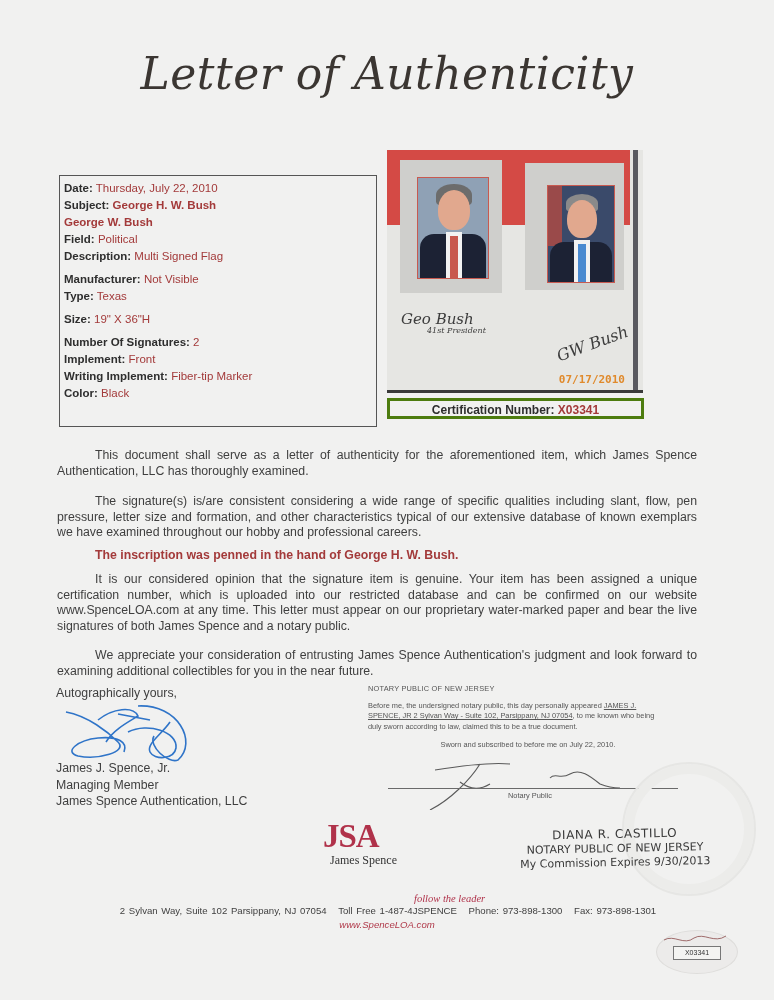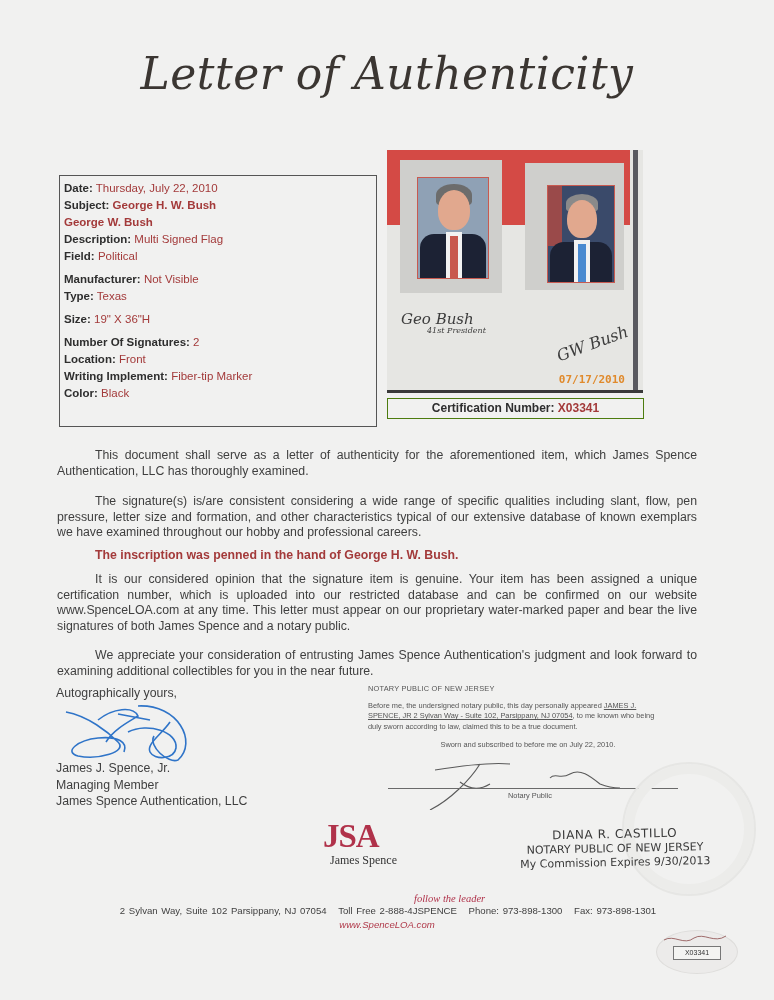--- a/index.html
+++ b/index.html
@@ -56,21 +56,21 @@
     .hair { position: absolute; border-radius: 50% 50% 20% 20%; }
     .sig-ink { position: absolute; font-family: "DejaVu Serif", serif; font-style: italic; color: #3c3c3c; }
     .photo-date {
       position: absolute; right: 18px; bottom: 4px;
       font-family: "DejaVu Sans Mono", monospace; font-weight: bold;
       font-size: 11px; color: #e08a2c;
     }
     .cert-box {
       position: absolute; left: 387px; top: 398px;
       width: 257px; height: 21px;
-      border: 1px solid #4d7c0f; box-sizing: border-box;
+      border: 3px solid #4d7c0f; box-sizing: border-box;
       text-align: center; font-size: 12px; line-height: 19px;
       font-weight: bold; color: #2e2e2e;
     }
     .cert-box .val { font-weight: bold; }
 
     .body-text {
       position: absolute; left: 57px; width: 640px;
       font-size: 12.3px; line-height: 15.6px;
       color: #3f3f3f; text-align: justify;
     }
@@ -168,27 +168,27 @@
   </style>
 </head>
 <body>
 
 <div class="title">Letter of Authenticity</div>
 
 <div class="info-box">
   <div class="row"><span class="lbl">Date:</span> <span class="val">Thursday, July 22, 2010</span></div>
   <div class="row"><span class="lbl">Subject:</span> <span class="val bold">George H. W. Bush</span></div>
   <div class="row"><span class="val bold">George W. Bush</span></div>
+  <div class="row"><span class="lbl">Field:</span> <span class="val">Political</span></div>
   <div class="row"><span class="lbl">Description:</span> <span class="val">Multi Signed Flag</span></div>
-  <div class="row"><span class="lbl">Field:</span> <span class="val">Political</span></div>
   <div class="row gap"><span class="lbl">Manufacturer:</span> <span class="val">Not Visible</span></div>
   <div class="row"><span class="lbl">Type:</span> <span class="val">Texas</span></div>
   <div class="row gap"><span class="lbl">Size:</span> <span class="val">19" X 36"H</span></div>
   <div class="row gap"><span class="lbl">Number Of Signatures:</span> <span class="val">2</span></div>
-  <div class="row"><span class="lbl">Location:</span> <span class="val">Front</span></div>
+  <div class="row"><span class="lbl">Implement:</span> <span class="val">Front</span></div>
   <div class="row"><span class="lbl">Writing Implement:</span> <span class="val">Fiber-tip Marker</span></div>
   <div class="row"><span class="lbl">Color:</span> <span class="val">Black</span></div>
 </div>
 
 <div class="photo">
   <div class="flag-red"></div>
   <div class="pole"></div>
   <div class="mat m1"></div>
   <div class="mat m2"></div>
   <div class="portrait p1">
@@ -273,21 +273,21 @@
 
 <div class="stamp">
   <div class="n1">DIANA R. CASTILLO</div>
   <div class="n2">NOTARY PUBLIC OF NEW JERSEY</div>
   <div class="n3">My Commission Expires 9/30/2013</div>
 </div>
 
 <div class="footer">
   <div class="addr">
     <span>2 Sylvan Way, Suite 102  Parsippany, NJ 07054</span>
-    <span>Toll Free 2-888-4JSPENCE</span>
+    <span>Toll Free 1-487-4JSPENCE</span>
     <span>Phone: 973-898-1300</span>
     <span>Fax: 973-898-1301</span>
   </div>
   <div class="web">www.SpenceLOA.com</div>
 </div>
 
 <div class="hologram"></div>
 <svg class="holo-sig" viewBox="0 0 70 20">
   <path d="M4 10 C 14 4, 24 16, 34 8 C 44 2, 54 14, 66 6" fill="none" stroke="#8a4a4a" stroke-width="0.8"></path>
 </svg>

